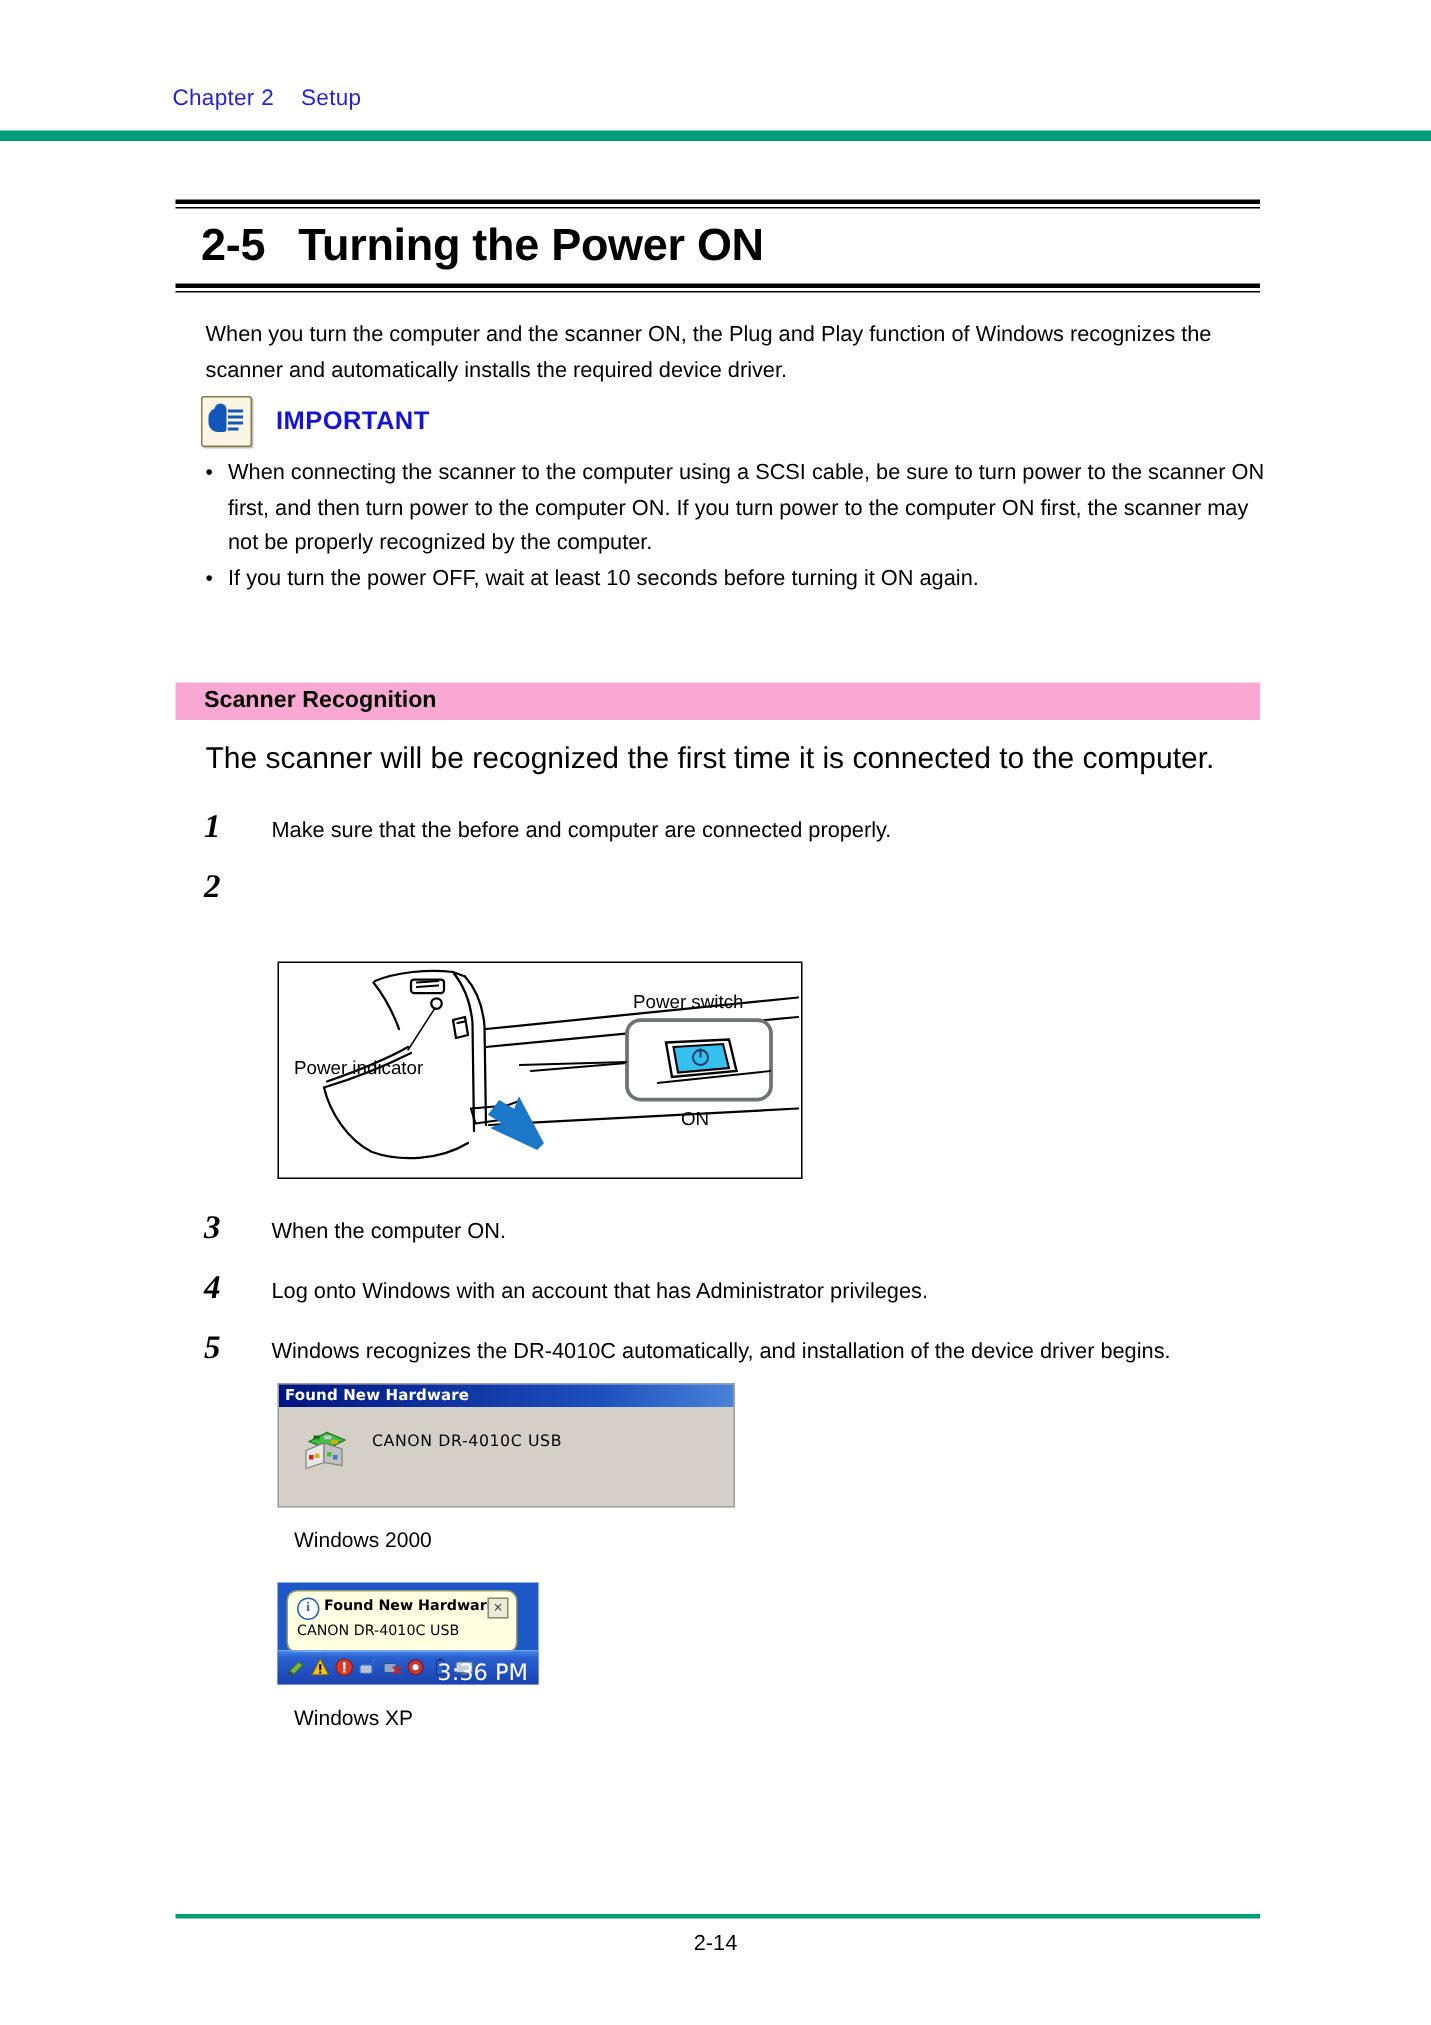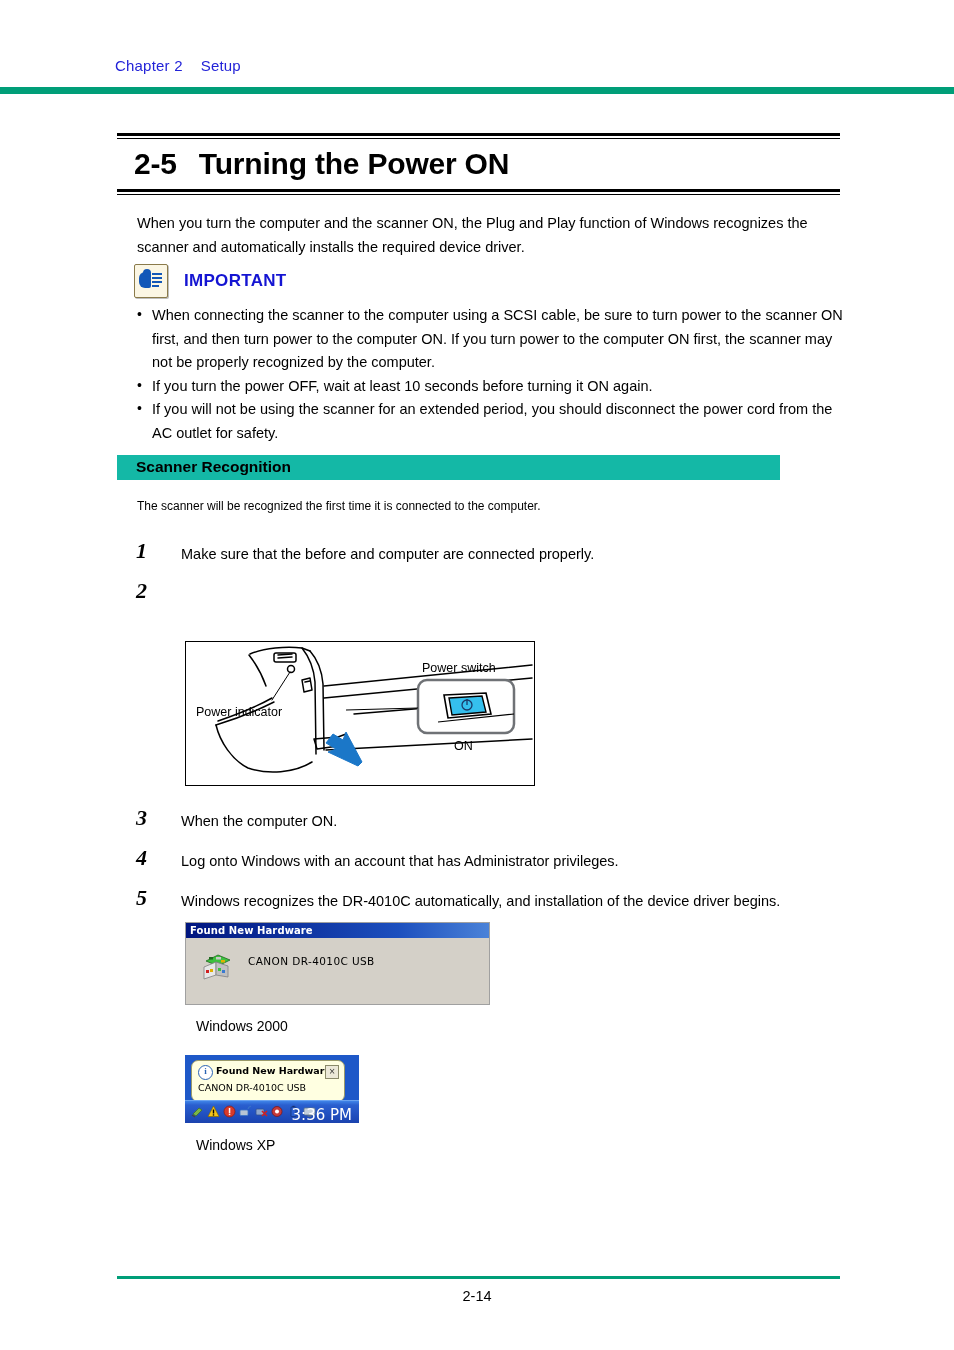--- a/index.html
+++ b/index.html
@@ -158,36 +158,36 @@
     left: 3px;
     top: -1px;
     font-size: 14px;
   }
 
   
   .section-band {
     position: absolute;
     left: 117px;
     top: 455px;
-    width: 663px;
+    width: 723px;
     height: 25px;
-    background: #14b8a6;
+    background: #f9a8d4;
   }
   .section-band span {
     position: absolute;
     left: 19px;
     top: 3px;
     font-size: 15.5px;
     font-weight: bold;
   }
   .section-intro {
     position: absolute;
     left: 137px;
     top: 495px;
-    font-size: 12px;
+    font-size: 20px;
     line-height: 23px;
   }
 
   
   .step {
     position: absolute;
     left: 136px;
     width: 710px;
   }
   .step-num {
@@ -438,21 +438,20 @@
         <span class="ln l1"></span>
         <span class="ln l2"></span>
         <span class="ln l3"></span>
         <span class="ln l4"></span>
       </span>
       <span class="important-label">IMPORTANT</span>
     </div>
     <ul class="important-list">
       <li>When connecting the scanner to the computer using a SCSI cable, be sure to turn power to the scanner ON first, and then turn power to the computer ON. If you turn power to the computer ON first, the scanner may not be properly recognized by the computer.</li>
       <li>If you turn the power OFF, wait at least 10 seconds before turning it ON again.</li>
-      <li>If you will not be using the scanner for an extended period, you should disconnect the power cord from the AC outlet for safety.</li>
     </ul>
   </div>
 
   <div class="section-band">
     <span>Scanner Recognition</span>
   </div>
   <div class="section-intro">The scanner will be recognized the first time it is connected to the computer.</div>
 
   <div class="step" id="step1">
     <span class="step-num">1</span>

